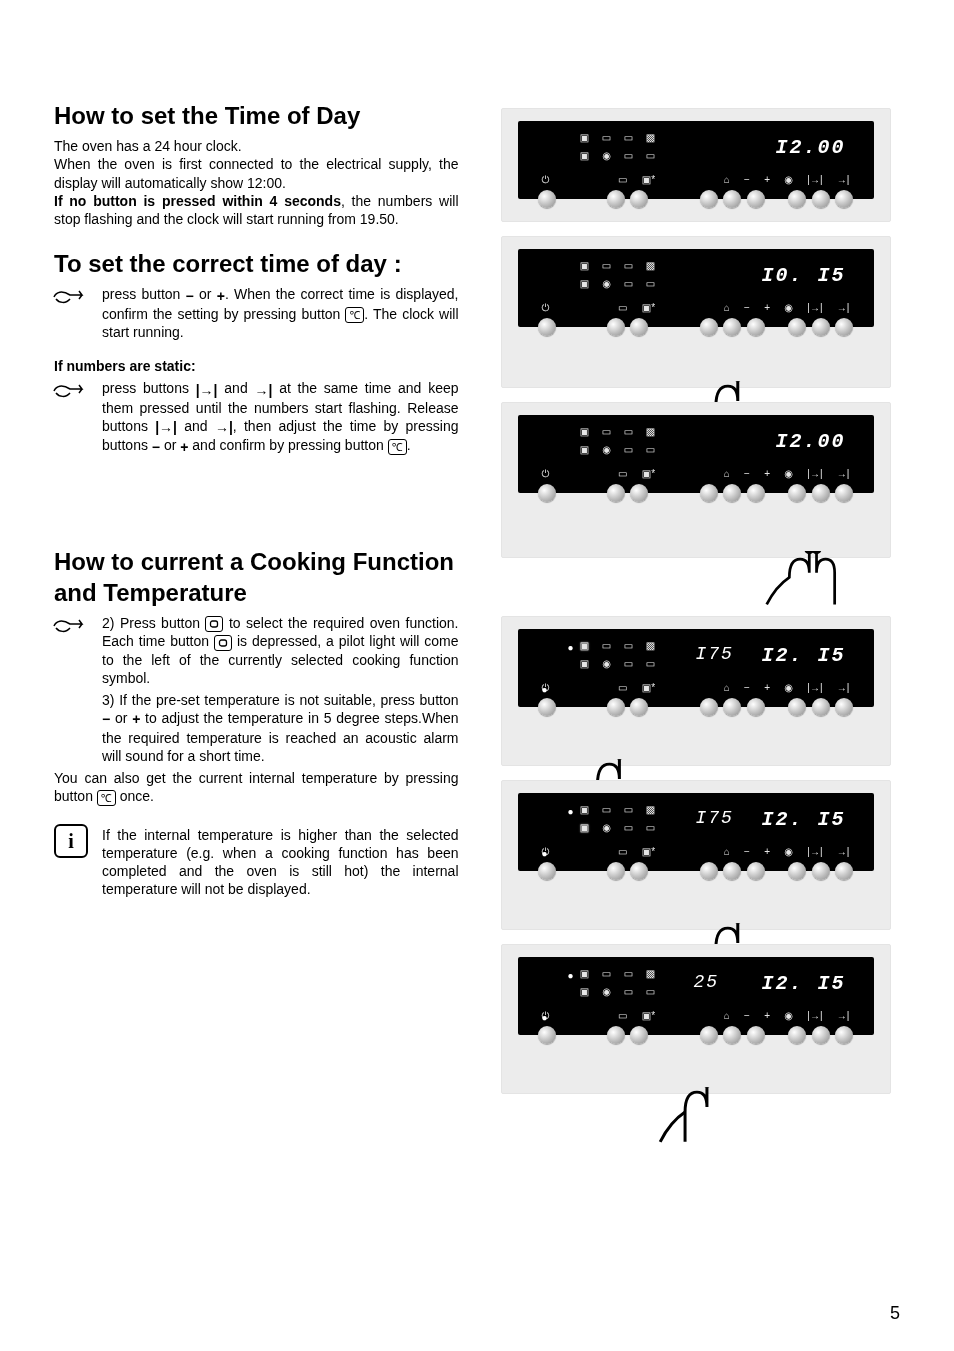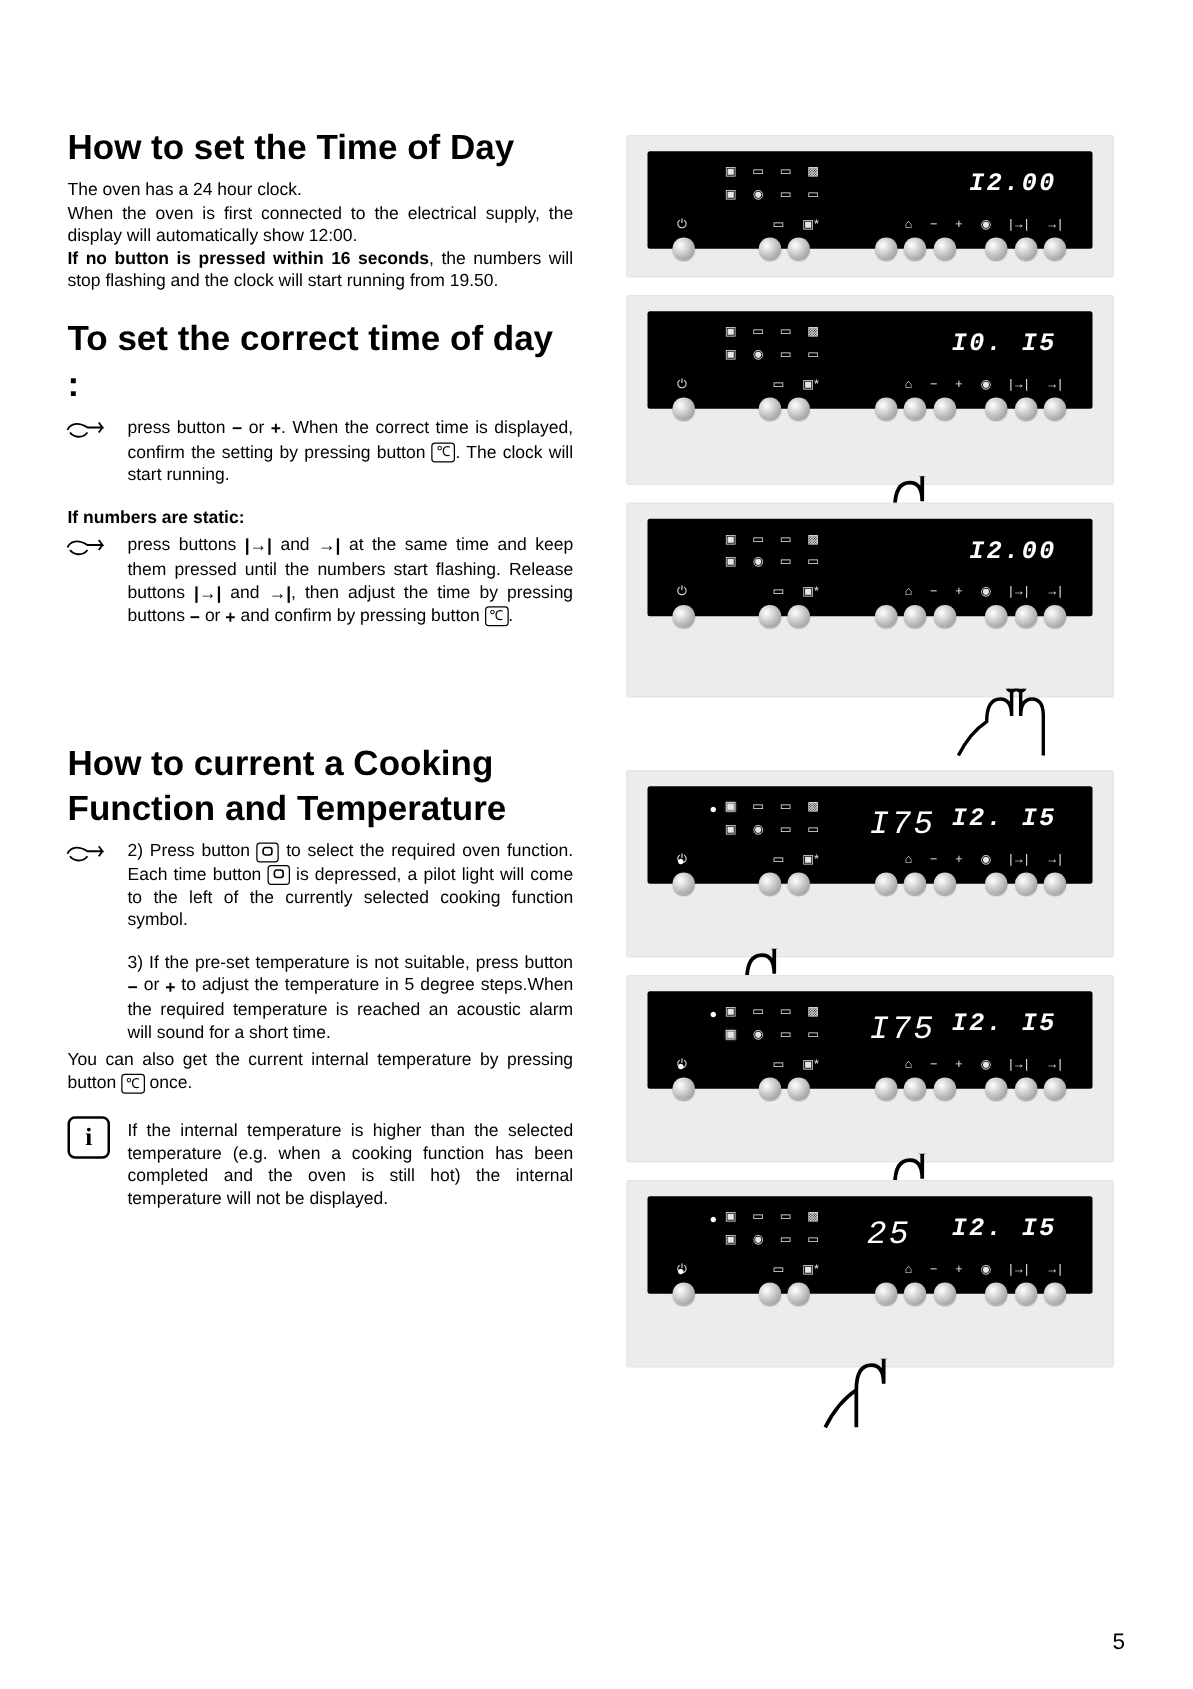--- a/index.html
+++ b/index.html
@@ -13,21 +13,21 @@
     position: relative;
     padding: 100px 54px 30px 54px;
     background: #fff;
   }
   .page {
     display: flex;
     gap: 42px;
   }
   .left { flex: 1 1 405px; }
   .right { flex: 1 1 400px; }
-  h2 { font-size: 28px; font-weight: bold; margin-bottom: 6px; }
+  h2 { font-size: 24px; font-weight: bold; margin-bottom: 6px; }
   .section { margin-bottom: 20px; }
   .subhead { font-weight: bold; margin-top: 6px; margin-bottom: 4px; }
   .bold { font-weight: bold; }
   .indent { margin-left: 48px; }
   .row { position: relative; }
   .hand-icon, .info-icon {
     position: absolute;
     left: -2px;
     top: 0;
     width: 36px;
@@ -86,21 +86,21 @@
   }
   .icon-grid span { text-align: center; opacity: .9; }
   .active-led { color: #fff; text-shadow: 0 0 2px #fff; }
   .led-dot { position: absolute; color: #fff; font-size: 10px; }
   .temp, .clock {
     position: absolute;
     font-family: "Courier New", monospace;
     letter-spacing: 2px;
     top: 14px;
   }
-  .temp { left: 178px; font-size: 26px; font-style: italic; }
+  .temp { left: 178px; font-size: 18px; font-style: italic; }
   .clock {
     right: 28px;
     font-size: 20px;
     font-style: italic;
     font-weight: bold;
   }
   .marks {
     position: absolute;
     left: 0;
     bottom: 14px;
@@ -155,21 +155,21 @@
 
 <div class="page">
 
   <div class="left">
 
     <div class="section">
       <h2>How to set the Time of Day</h2>
       <p>The oven has a 24 hour clock.</p>
       <p>When the oven is first connected to the electrical supply, the display will automatically show 12:00.</p>
       <p>
-        <span class="bold">If no button is pressed within 16 seconds</span><span>, the numbers will stop flashing and the clock will start running from 19.50.</span>
+        <span class="bold">If no button is pressed within 4 seconds</span><span>, the numbers will stop flashing and the clock will start running from 19.50.</span>
       </p>
     </div>
 
     <div class="section">
       <h2>To set the correct time of day :</h2>
 
       <div class="row">
         <span class="hand-icon">
           <svg viewBox="0 0 36 24" width="36" height="24">
               <path d="M2 12 C4 7 10 5 18 10 L30 10 L27 6 M30 10 L27 14 M4 14 C7 18 14 19 18 14" fill="none" stroke="#000" stroke-width="1.5"></path>
@@ -202,21 +202,21 @@
               <path d="M2 12 C4 7 10 5 18 10 L30 10 L27 6 M30 10 L27 14 M4 14 C7 18 14 19 18 14" fill="none" stroke="#000" stroke-width="1.5"></path>
             </svg>
         </span>
         <p class="indent" style="margin-top:6px">
           <span>2)  Press button </span><span class="glyph-box"><svg width="10" height="10" viewBox="0 0 10 10" style="vertical-align:-1px">
                 <rect x="1.5" y="2" width="7" height="6" rx="2" fill="none" stroke="#000" stroke-width="1.3"></rect>
               </svg></span><span> to select the required oven function. Each time button </span><span class="glyph-box"><svg width="10" height="10" viewBox="0 0 10 10" style="vertical-align:-1px">
                 <rect x="1.5" y="2" width="7" height="6" rx="2" fill="none" stroke="#000" stroke-width="1.3"></rect>
               </svg></span><span> is depressed, a pilot light will come to the left of the currently selected cooking function symbol.</span>
         </p>
-        <p class="indent" style="margin-top:16px">
+        <p class="indent" style="margin-top:4px">
           <span>3)  If the pre-set temperature is not suitable, press button </span><span class="glyph bold">−</span><span> or </span><span class="glyph bold">+</span><span>  to adjust the temperature in 5 degree steps.When the required temperature is reached an acoustic alarm will sound for a short time.</span>
         </p>
       </div>
 
       <p style="margin-top:4px">
         <span>You can also get the current internal temperature by pressing button </span><span class="glyph-box">℃</span><span> once.</span>
       </p>
 
       <div class="row" style="margin-top:20px">
         <span class="info-icon">i</span>

